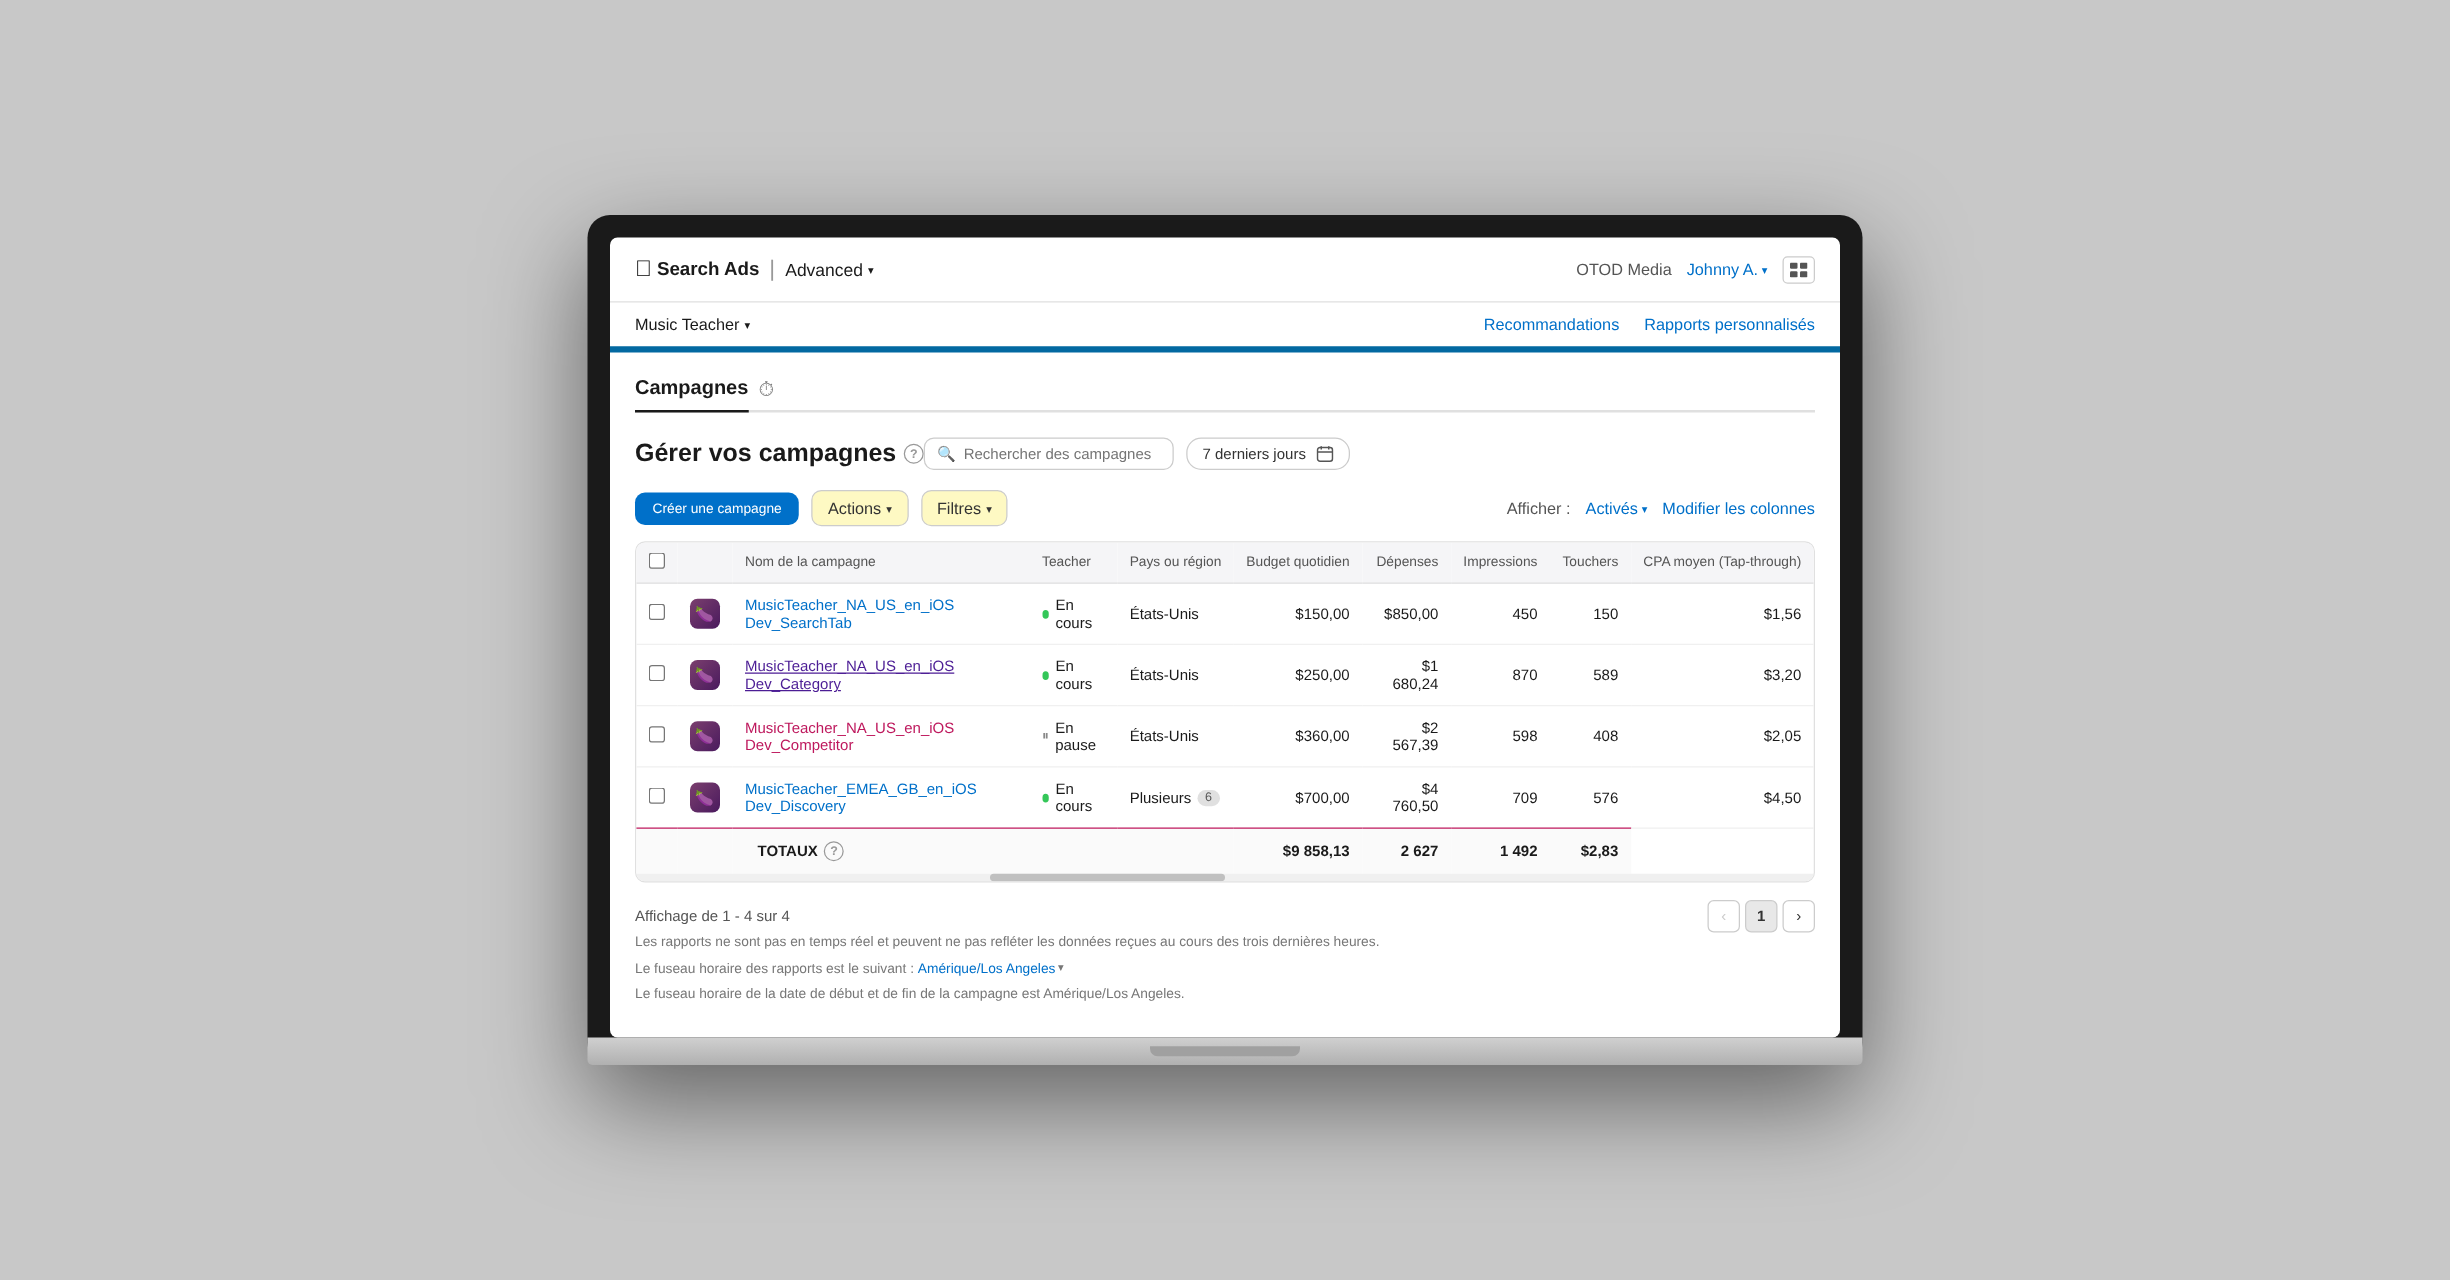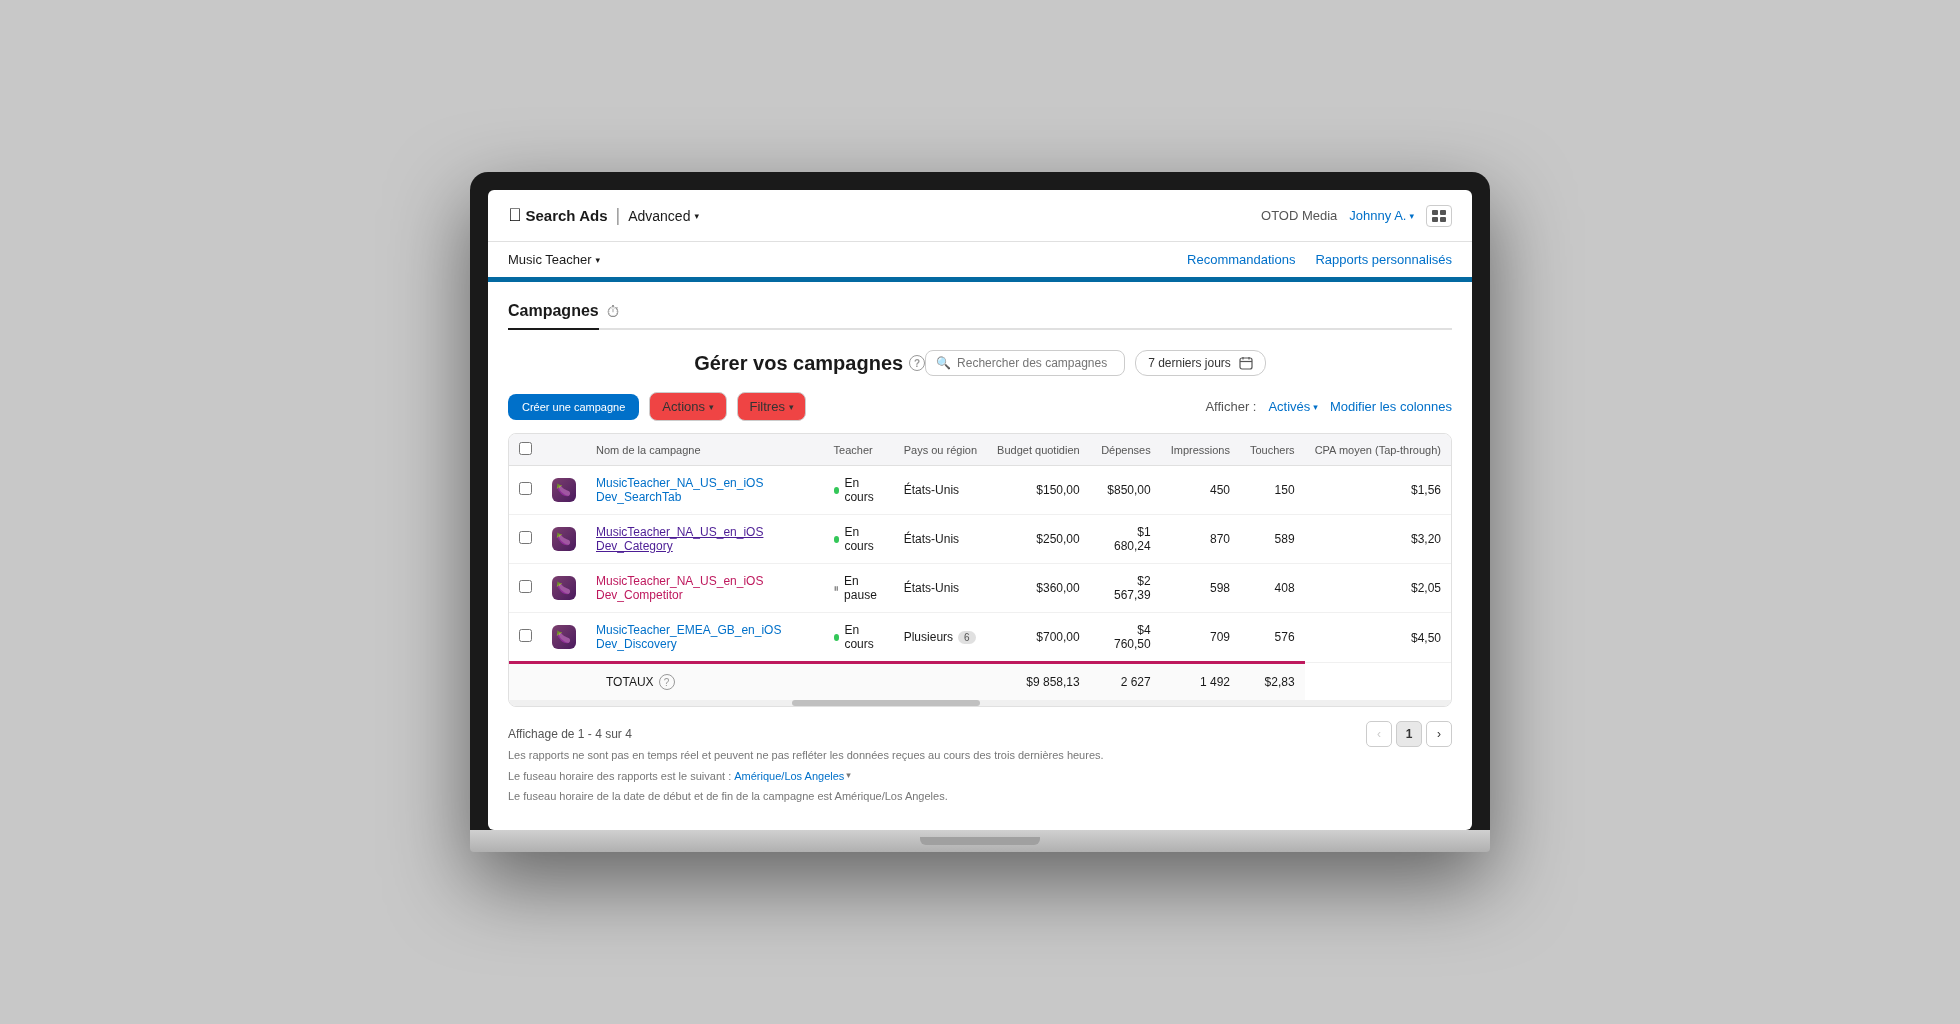--- a/index.html
+++ b/index.html
@@ -177,21 +177,21 @@
     .history-icon {
       color: #777;
       font-size: 16px;
       cursor: pointer;
       padding-bottom: 6px;
     }
 
     .section-header {
       display: flex;
       align-items: center;
-      justify-content: center;
+      justify-content: flex-start;
       margin-bottom: 16px;
     }
     .section-title {
       font-size: 20px;
       font-weight: 600;
       color: #1a1a1a;
       display: flex;
       align-items: center;
       gap: 6px;
     }
@@ -269,21 +269,21 @@
       font-weight: 500;
       cursor: pointer;
     }
     .dropdown-btn {
       display: flex;
       align-items: center;
       gap: 4px;
       border: 1px solid #ccc;
       border-radius: 8px;
       padding: 6px 12px;
-      background: #ef4444;
+      background: #fef9c3;
       font-size: 13px;
       color: #333;
       cursor: pointer;
     }
     .toolbar-right {
       display: flex;
       align-items: center;
       gap: 12px;
     }
     .afficher-text {
@@ -384,24 +384,24 @@
     }
     .count-badge {
       background: #e0e0e0;
       border-radius: 10px;
       padding: 1px 6px;
       font-size: 10px;
       color: #555;
     }
 
     .totaux-row td {
-      font-weight: 400;
+      font-weight: 700;
       background: #fafafa;
       color: #1a1a1a;
-      border-top: 3px solid #be185d;
+      border-top: 1px solid #be185d;
     }
     .totaux-label {
       display: flex;
       align-items: center;
       gap: 5px;
       padding-left: 10px;
     }
 
     
     .scroll-indicator {

